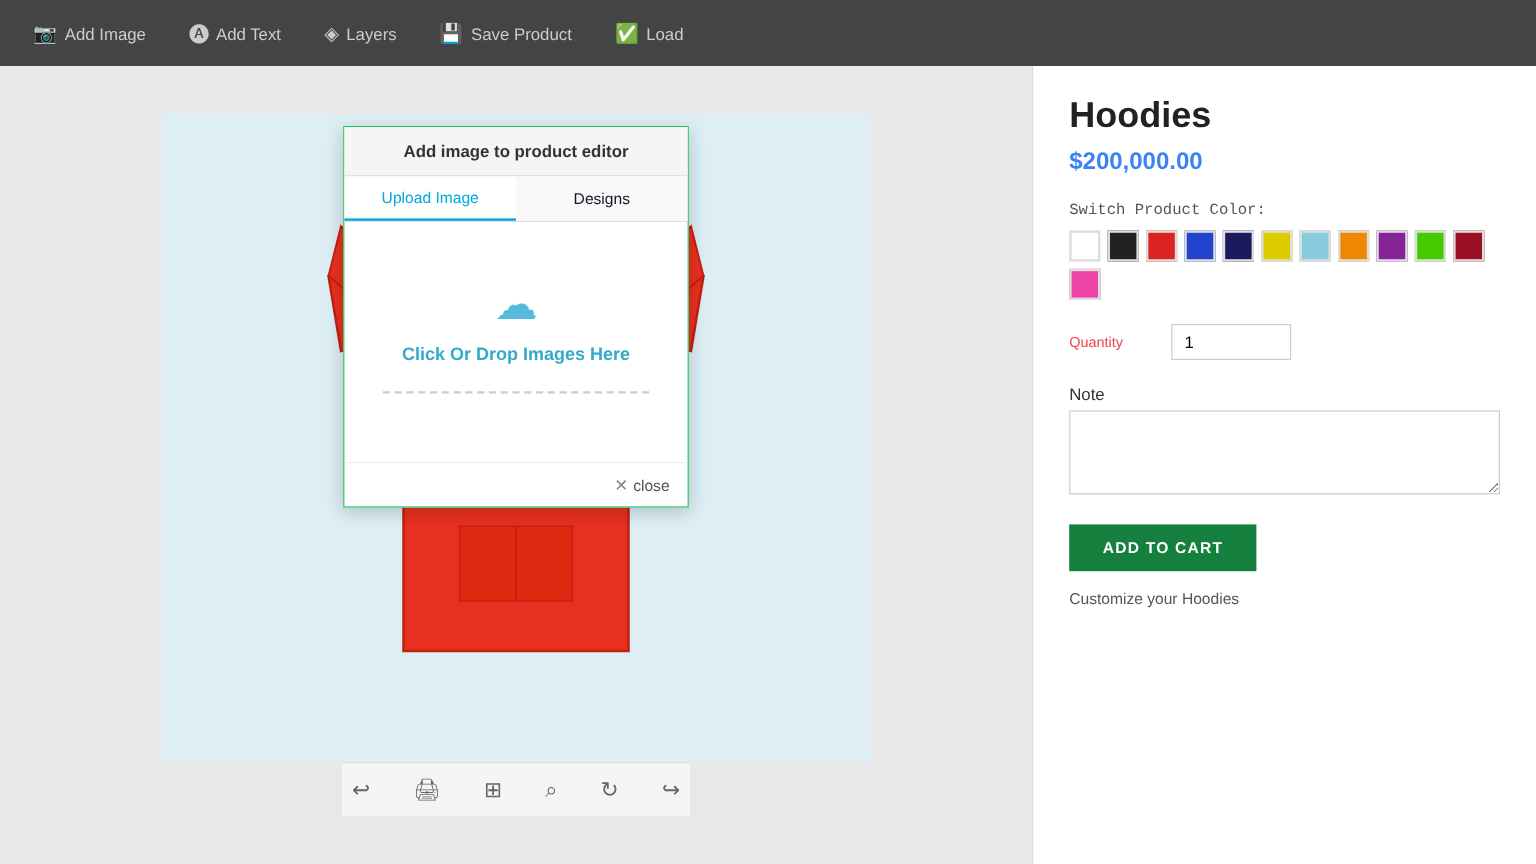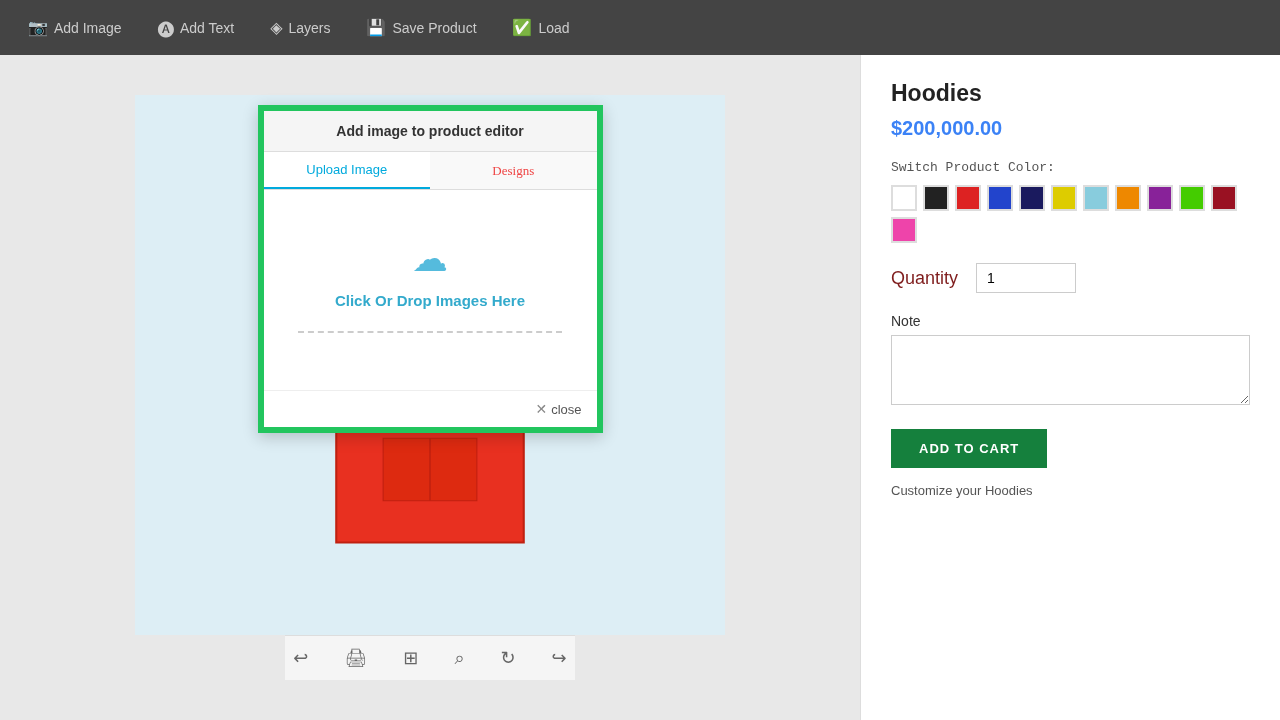--- a/index.html
+++ b/index.html
@@ -90,22 +90,22 @@
       top: 0; left: 0; right: 0; bottom: 0;
       display: flex;
       align-items: flex-start;
       justify-content: center;
       padding-top: 10px;
       z-index: 10;
     }
 
     .modal {
       background: white;
-      border: 6px solid #22c55e;
-      width: 345px;
+      border: 1px solid #22c55e;
+      width: 288px;
       box-shadow: 0 4px 15px rgba(0,0,0,0.2);
     }
 
     .modal-header {
       background: #f5f5f5;
       padding: 12px 15px;
       text-align: center;
       font-size: 14px;
       font-weight: bold;
       color: #333;
@@ -127,23 +127,22 @@
       background: transparent;
     }
 
     .modal-tab.active {
       color: #00aadd;
       background: #fff;
       border-bottom: 2px solid #00aadd;
     }
 
     .modal-tab:not(.active) {
-      color: #ef4444;
+      color: #0f172a;
       background: #f9f9f9;
-      font-family: Liberation Serif, serif;
     }
 
     .modal-body {
       padding: 30px 20px;
       text-align: center;
       min-height: 200px;
       display: flex;
       flex-direction: column;
       align-items: center;
       justify-content: center;
@@ -215,21 +214,21 @@
     
     .right-panel {
       width: 420px;
       background: white;
       padding: 25px 30px;
       border-left: 1px solid #ddd;
       overflow-y: auto;
     }
 
     .product-title {
-      font-size: 23px;
+      font-size: 30px;
       font-weight: bold;
       color: #222;
       margin-bottom: 10px;
     }
 
     .product-price {
       font-size: 20px;
       font-weight: bold;
       color: #3b82f6;
       margin-bottom: 20px;
@@ -257,22 +256,22 @@
     }
 
     .quantity-row {
       display: flex;
       align-items: center;
       gap: 15px;
       margin-bottom: 20px;
     }
 
     .quantity-label {
-      font-size: 18px;
-      color: #7f1d1d;
+      font-size: 12px;
+      color: #ef4444;
       width: 70px;
     }
 
     .quantity-input {
       width: 100px;
       padding: 6px 10px;
       border: 1px solid #ccc;
       font-size: 14px;
     }
 

